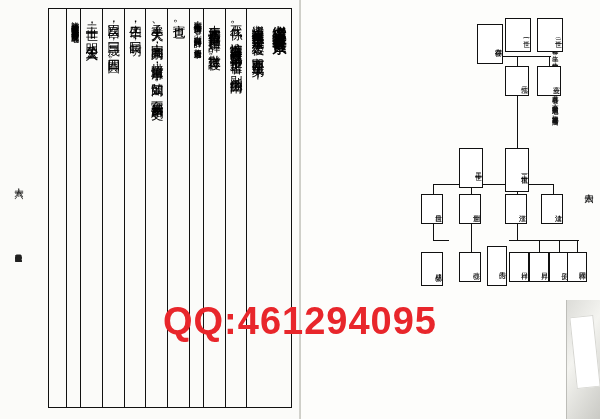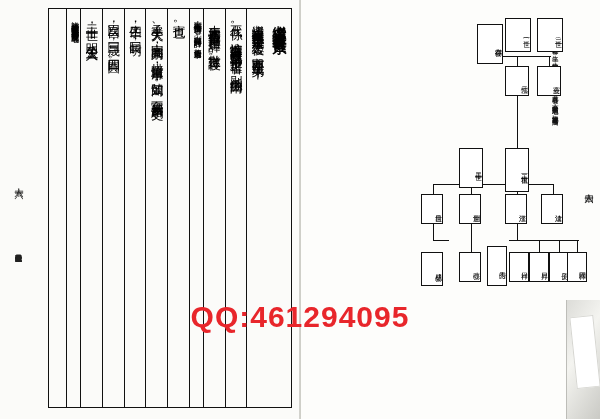--- a/index.html
+++ b/index.html
@@ -101,21 +101,21 @@
   .margin-note{
     position:absolute;left:14px;top:250px;
     writing-mode:vertical-rl;text-orientation:upright;
     font-size:6.5px;line-height:1.3;color:#222;white-space:nowrap;
   }
   
   .watermark{
     position:absolute;left:300px;top:300px;
     transform:translate(-50%,0);
     font-family:"Liberation Sans",sans-serif;
-    font-size:30px;font-weight:bold;
+    font-size:38px;font-weight:bold;
     color:#e8262b;
     letter-spacing:1px;
     white-space:nowrap;
   }
   
   .scan-edge{
     position:absolute;right:0;top:300px;width:34px;height:119px;
     background:linear-gradient(120deg,#dcdcd8 0%,#f4f4f0 40%,#c9c9c4 100%);
     border-left:1px solid #bdbdb8;
   }

